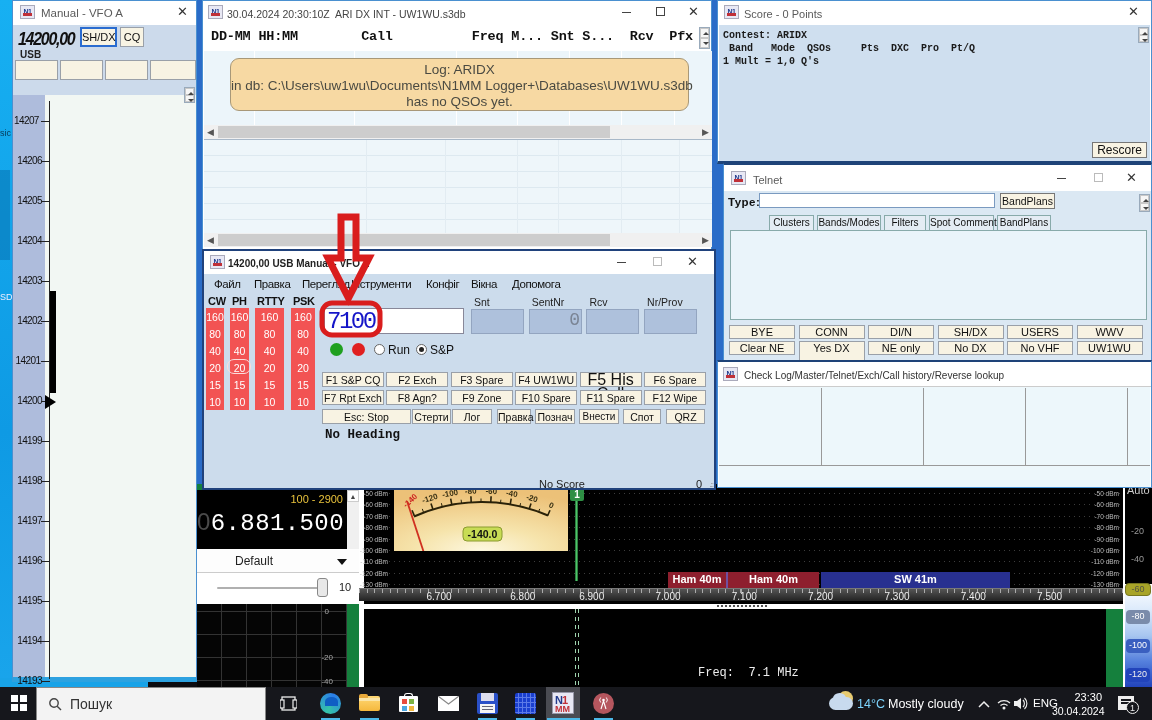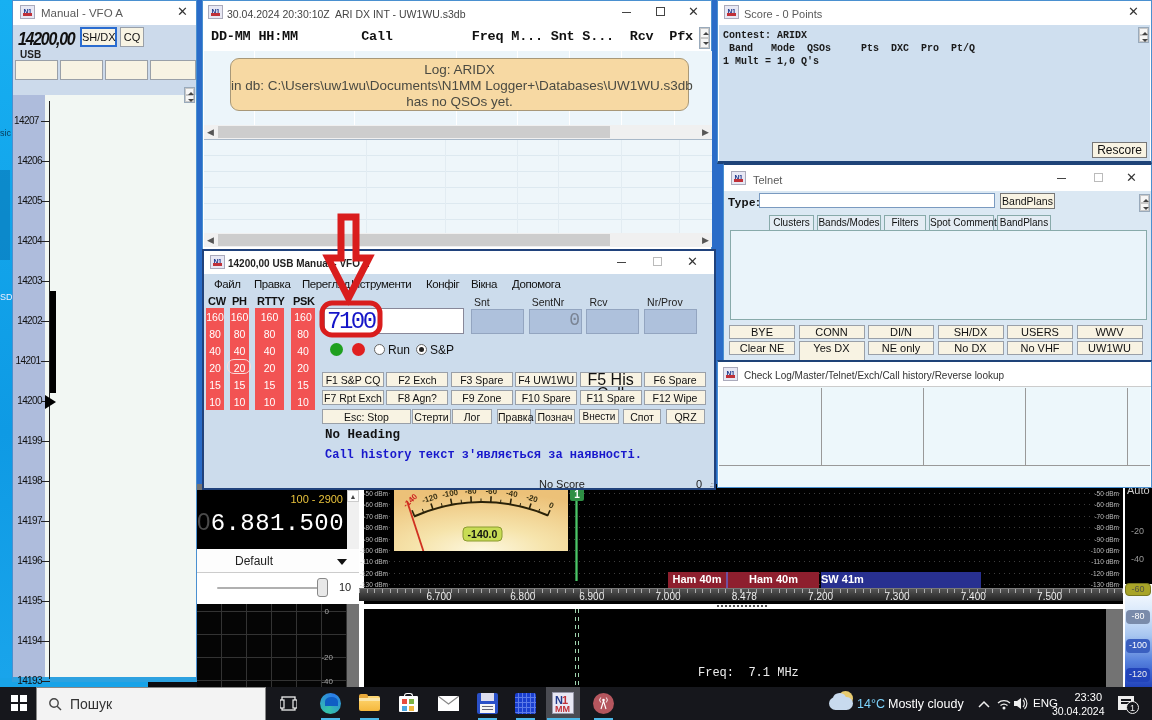--- a/index.html
+++ b/index.html
@@ -20,21 +20,21 @@
 .crm{background:#f8f3e3;border:1px solid #9aa0a8;position:absolute;text-align:center;color:#111}
 </style></head><body>
 
 <div class="abs" style="left:0;top:0;width:13px;height:720px;background:linear-gradient(180deg,#17b0f2,#0e9ae4 60%,#1ba6ec)"></div>
 <div class="abs" style="left:0;top:128px;width:12px;height:14px;font-size:9px;color:#083a58">sic</div>
 <div class="abs" style="left:0;top:170px;width:10px;height:90px;background:#0873b0;opacity:.55"></div>
 <div class="abs" style="left:0;top:292px;width:12px;height:14px;font-size:9px;color:#eef">SD</div>
 <div class="abs" style="left:0;top:678px;width:148px;height:9px;background:#18a3e8"></div>
 <div class="abs" style="left:148px;top:678px;width:56px;height:9px;background:#0c0c10"></div>
 
-<div class="win" id="sdr" style="left:197px;top:484px;width:955px;height:203px;background:#737373">
+<div class="win" id="sdr" style="left:197px;top:484px;width:955px;height:203px;background:#15803d">
 
   <div class="abs" style="left:0;top:6px;width:150px;height:59px;background:#000">
     <div class="abs" style="right:4px;top:3px;font-size:11px;color:#e8c23c">100 - 2900</div>
     <div class="abs mono" style="left:0px;top:18px;font-size:24px;color:#fff;letter-spacing:0.4px"><span style="color:#4a4a4a">0</span>6.881.500</div>
   </div>
 
   <div class="abs" style="left:0;top:65px;width:162px;height:55px;background:#fff">
     <div class="abs" style="left:0;top:0;width:162px;height:24px;background:#fdfdfd;border-bottom:1px solid #ccc"></div>
     <div class="abs" style="left:38px;top:5px;font-size:12px;color:#222">Default</div>
     <div class="abs" style="left:140px;top:10px;width:0;height:0;border:5px solid transparent;border-top:6px solid #111"></div>
@@ -81,29 +81,29 @@
       <div class="abs" style="left:-8px;top:85.8px;width:32px;font-size:6.5px;color:#bbb;text-align:right;white-space:nowrap">-120 dBm</div>
       <div class="abs" style="left:723px;top:85.8px;width:32px;font-size:6.5px;color:#bbb;text-align:right;white-space:nowrap">-120 dBm</div>
       <div class="abs" style="left:0;top:100.2px;width:759px;height:1px;background-image:repeating-linear-gradient(90deg,#3c3c3c 0 1px,transparent 1px 5px)"></div>
       <div class="abs" style="left:-8px;top:97.2px;width:32px;font-size:6.5px;color:#bbb;text-align:right;white-space:nowrap">-130 dBm</div>
       <div class="abs" style="left:723px;top:97.2px;width:32px;font-size:6.5px;color:#bbb;text-align:right;white-space:nowrap">-130 dBm</div>
     </div>
 
   <div class="abs" style="left:471px;top:88px;width:58px;height:16px;background:#8e1f2e;color:#fff;font-size:11px;font-weight:bold;text-align:center;line-height:15px">Ham 40m</div>
   <div class="abs" style="left:529px;top:88px;width:2px;height:16px;background:#7050a0"></div>
   <div class="abs" style="left:531px;top:88px;width:91px;height:16px;background:#8e1f2e;color:#fff;font-size:11px;font-weight:bold;text-align:center;line-height:15px">Ham 40m</div>
-  <div class="abs" style="left:624px;top:88px;width:160px;height:16px;background:#283090;color:#fff;font-size:11px;font-weight:bold;line-height:15px">SW 41m</div>
+  <div class="abs" style="left:624px;top:88px;width:189px;height:16px;background:#283090;color:#fff;font-size:11px;font-weight:bold;text-align:center;line-height:15px">SW 41m</div>
 
   <div class="abs" id="freqscale" style="left:162px;top:104px;width:764px;height:13px;background:linear-gradient(180deg,#555,#222);border-top:1px solid #777">
       <div class="abs" style="left:0;top:0;width:764px;height:4px;background-image:repeating-linear-gradient(90deg,#aaa 0 1px,transparent 1px 7.63px)"></div>
       <div class="abs" style="left:60.0px;top:2px;width:40px;font-size:10px;color:#eee;text-align:center">6.700</div>
       <div class="abs" style="left:136.3px;top:2px;width:40px;font-size:10px;color:#eee;text-align:right">6.800</div>
       <div class="abs" style="left:212.7px;top:2px;width:40px;font-size:10px;color:#eee;text-align:center">6.900</div>
       <div class="abs" style="left:289.0px;top:2px;width:40px;font-size:10px;color:#eee;text-align:center">7.000</div>
-      <div class="abs" style="left:365.3px;top:2px;width:40px;font-size:10px;color:#eee;text-align:center">8.478</div>
+      <div class="abs" style="left:365.3px;top:2px;width:40px;font-size:10px;color:#eee;text-align:center">7.100</div>
       <div class="abs" style="left:441.6px;top:2px;width:40px;font-size:10px;color:#eee;text-align:center">7.200</div>
       <div class="abs" style="left:518.0px;top:2px;width:40px;font-size:10px;color:#eee;text-align:center">7.300</div>
       <div class="abs" style="left:594.3px;top:2px;width:40px;font-size:10px;color:#eee;text-align:center">7.400</div>
       <div class="abs" style="left:670.6px;top:2px;width:40px;font-size:10px;color:#eee;text-align:center">7.500</div>
     </div>
 
   <div class="abs" style="left:162px;top:120px;width:764px;height:5px;background:#fff"></div>
   <div class="abs" style="left:520px;top:121px;width:52px;height:2px;background-image:repeating-linear-gradient(90deg,#555 0 2px,transparent 2px 4px)"></div>
 
   <div class="abs" style="left:167px;top:125px;width:742px;height:78px;background:#000">
@@ -445,21 +445,20 @@
       <div class="crm" style="left:118px;top:158px;width:89px;height:15px;font-size:10.5px;line-height:14px">Esc: Stop</div>
       <div class="crm" style="left:208px;top:158px;width:39px;height:15px;font-size:10.5px;line-height:14px">Стерти</div>
       <div class="crm" style="left:248px;top:158px;width:40px;height:15px;font-size:10.5px;line-height:14px">Лог</div>
       <div class="crm" style="left:293px;top:158px;width:34px;height:15px;font-size:10.5px;line-height:14px">Правка</div>
       <div class="crm" style="left:331px;top:158px;width:40px;height:15px;font-size:10.5px;line-height:14px">Познач</div>
       <div class="crm" style="left:375px;top:158px;width:40px;height:15px;font-size:10px;line-height:14px">Внести</div>
       <div class="crm" style="left:419px;top:158px;width:38px;height:15px;font-size:10.5px;line-height:14px">Спот</div>
       <div class="crm" style="left:462px;top:158px;width:39px;height:15px;font-size:10.5px;line-height:14px">QRZ</div>
     </div>
   <div class="abs mono" style="left:121px;top:177px;font-size:12.5px;font-weight:bold;color:#111">No Heading</div>
-  <div class="abs mono" style="left:121px;top:197px;font-size:12px;font-weight:bold;color:#1818cc">Call history текст з'являється за наявності.</div>
   <div class="abs" style="left:335px;top:227px;font-size:11px;color:#222">No Score</div>
   <div class="abs" style="right:12px;top:227px;font-size:11px;color:#222">0</div>
     <div class="abs" style="right:1px;top:229px;font-size:8px;color:#888;letter-spacing:-1px">.::</div>
 </div>
 
 <svg class="abs" style="left:300px;top:195px" width="120" height="150" viewBox="0 0 120 150">
   <path d="M41,22 L41,63 L28,63 L48.5,103 L69,63 L56,63 L56,22 Z" fill="none" stroke="#d91d1d" stroke-width="7" stroke-linejoin="miter"></path>
   <rect x="22" y="108" width="58" height="32" rx="10" fill="none" stroke="#d91d1d" stroke-width="5"></rect>
 </svg>
 

